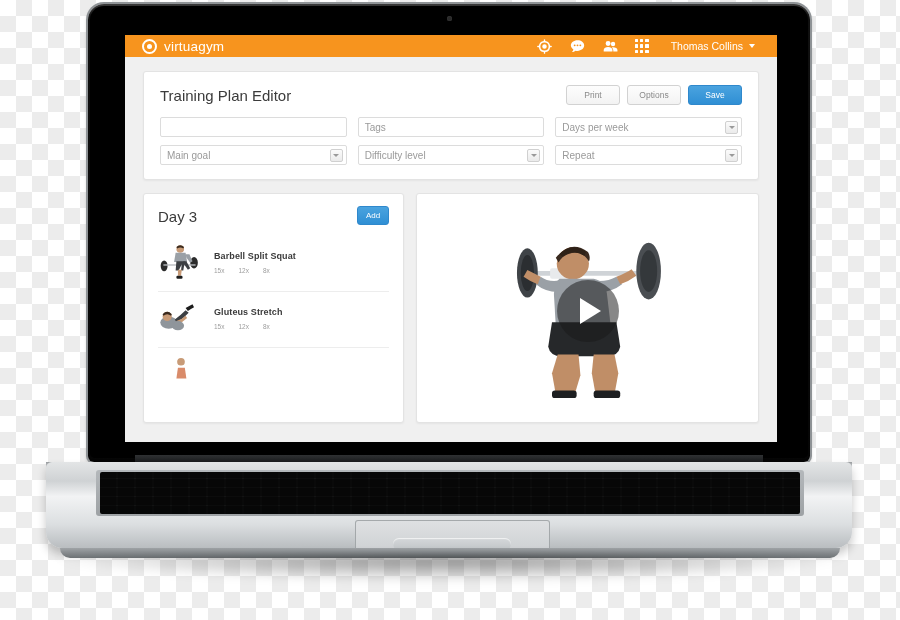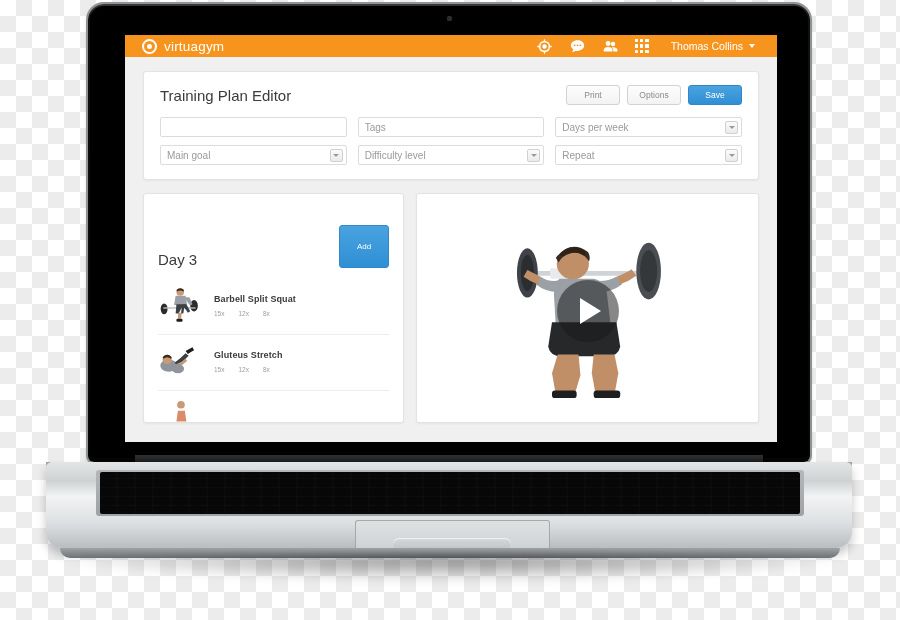--- a/index.html
+++ b/index.html
@@ -210,25 +210,24 @@
 
   
   .panels { display: flex; gap: 12px; margin-top: 13px; height: 230px; }
   .day-card { width: 261px; padding: 12px 14px 0 14px; overflow: hidden; }
   .exercise-card { flex: 1; padding: 12px 14px 0 14px; overflow: hidden; }
 
   .day-head { display: flex; align-items: flex-end; }
   .day-title { font-size: 15px; color: #3b3b3b; font-weight: 400; }
   .add-btn {
     margin-left: auto;
-    font-size: 8px; color: #fff; width: 50px; text-align: center;
-    padding: 16px 0; border-radius: 3px;
+    font-size: 8px; color: #fff; width: 32px; text-align: center;
+    padding: 4px 0; border-radius: 3px;
     background: linear-gradient(180deg,#4aa3df,#2f8fd4);
     border: 1px solid #2f88cc;
-    margin-top: 19px;
   }
 
   .ex-list { margin-top: 11px; }
   .ex-row {
     display: flex; align-items: center; gap: 10px;
     padding: 6px 0 9px 0;
     border-bottom: 1px solid #ededed;
   }
   .ex-row:last-child { border-bottom: none; }
   .ex-thumb { width: 46px; height: 40px; position: relative; flex: none; }

